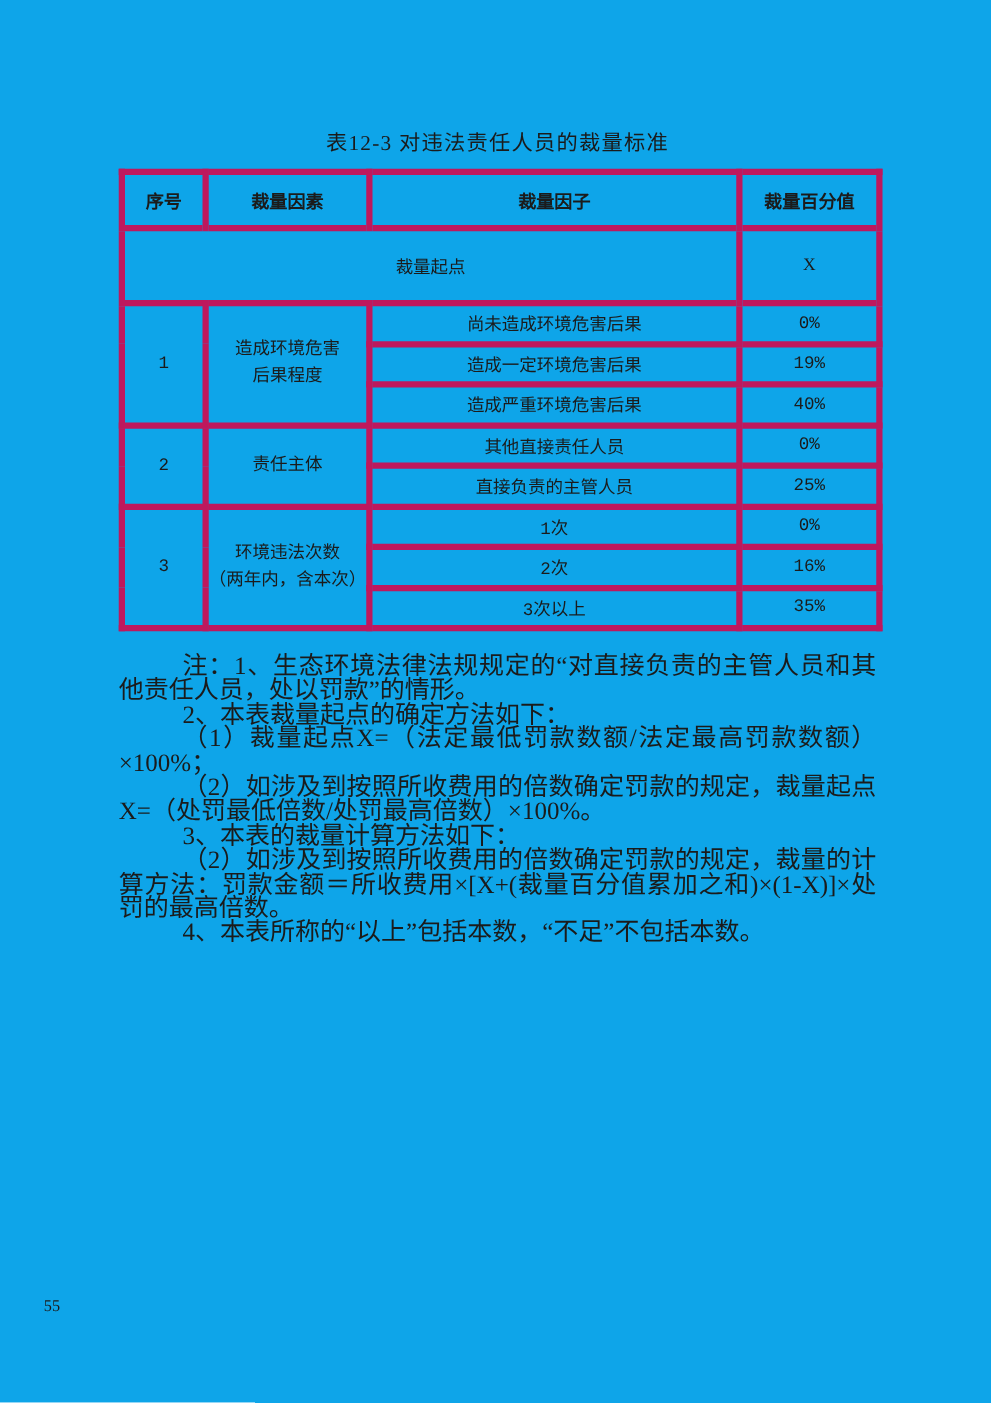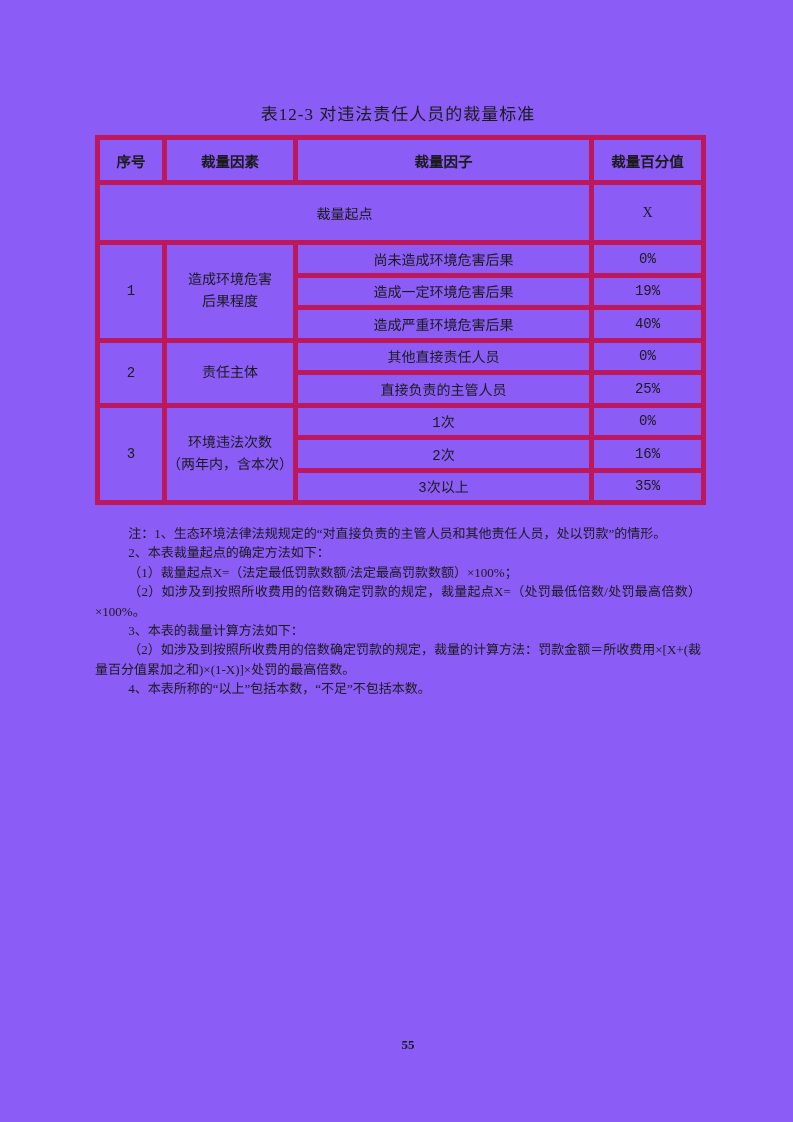--- a/index.html
+++ b/index.html
@@ -5,21 +5,21 @@
   * { margin: 0; padding: 0; box-sizing: border-box; }
   html, body { background: #ffffff; }
   body {
     font-family: "Liberation Serif", "DejaVu Serif", serif;
     color: #1b1b1b;
   }
   .page {
     position: relative;
     width: 793px;
     height: 1122px;
-    background: #8b5cf6;
+    background: #0ea5e9;
     overflow: hidden;
     margin: 0 auto;
   }
   .content {
     position: absolute;
     left: 95px;
     top: 103px;
     width: 606px;
   }
   .doc-title {
@@ -60,36 +60,34 @@
   }
   tr.sub-row td { height: 32.5px; font-family: Liberation Mono, monospace; }
   td.item {
     text-align: left;
     padding-left: 9px;
   }
   td.group-boundary { border-top-width: 2px; }
   .factor-cell div { line-height: 22px; }
   .notes {
     margin-top: 19px;
-    font-size: 13px;
+    font-size: 20px;
     line-height: 19.4px;
     text-align: justify;
   }
   .notes p {
     text-indent: 2.55em;
   }
   .page-number {
     position: absolute;
     top: 1037px;
     left: 0;
     width: 100%;
-    text-align: center;
     font-size: 13px;
-    padding-left: 23px;
-    font-weight: bold;
+    padding-left: 35px;
   }
 </style>
 </head>
 <body>
 
 <div class="page">
   <div class="content">
 
     <div class="doc-title">表12-3 对违法责任人员的裁量标准</div>
 

